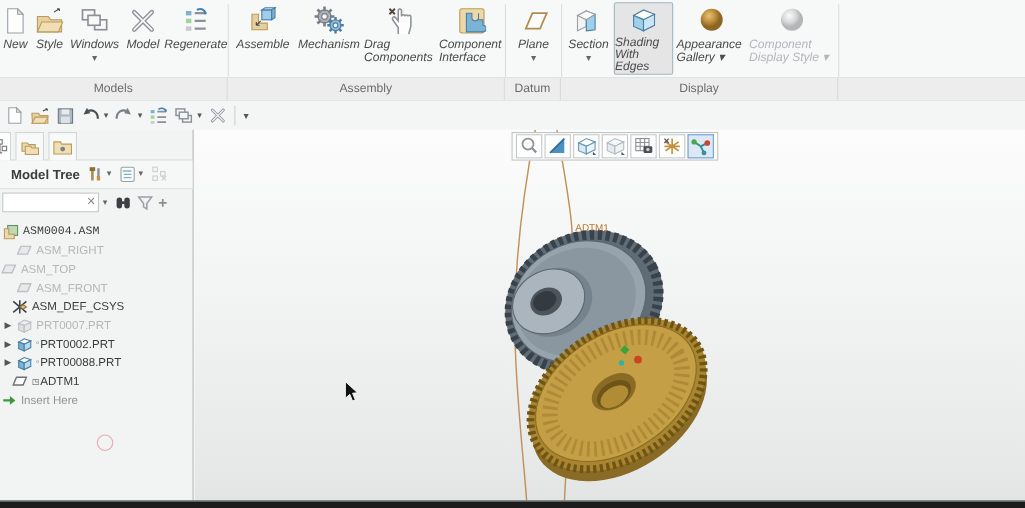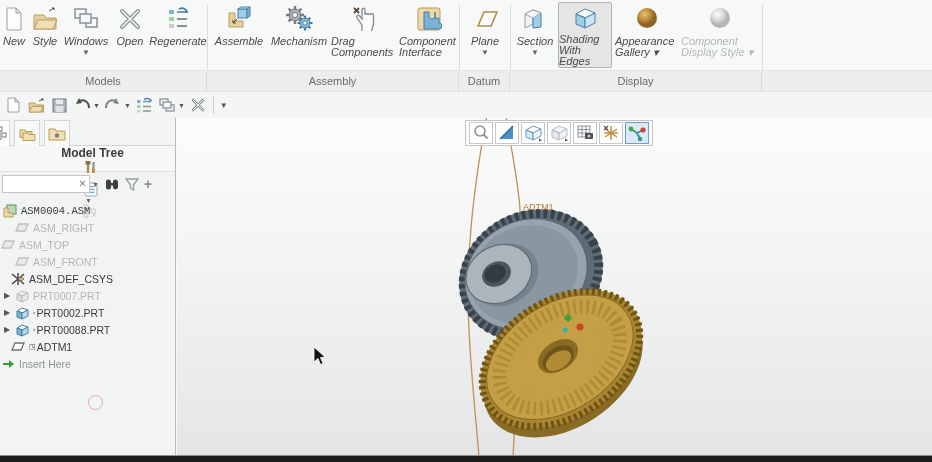--- a/index.html
+++ b/index.html
@@ -27,21 +27,21 @@
   .qcaret { font-size:7px; color:#555; margin-left:1px; cursor:pointer; }
   .qsep { width:1px; height:18px; background:#cfd0d1; margin:0 5px; }
 
   
   .main { position:absolute; left:0; top:118px; width:932px; height:337px; }
 
   
   .nav { position:absolute; left:0; top:0; width:176px; height:337px; background:#f2f3f3; border-right:1px solid #b9babb; }
   .navtabs { position:relative; height:28px; border-bottom:1px solid #d4d5d6; }
   .navtab { position:absolute; top:2px; width:24px; height:26px; background:#f8f9f9; border:1px solid #d4d5d6; border-bottom:none; display:flex; align-items:center; justify-content:center; cursor:pointer; }
-  .navhead { position:relative; height:26px; background:#f6f7f7; border-bottom:1px solid #e0e1e2; display:flex; align-items:center;flex-direction:column; }
+  .navhead { position:relative; height:26px; background:#f6f7f7; border-bottom:1px solid #e0e1e2; display:flex; align-items:center; }
   .navtitle { font-size:12px; font-weight:bold; color:#3c3c3c; margin-left:10px; }
   .hicon { margin-left:6px; cursor:pointer; display:flex; align-items:center; }
   .hcaret { font-size:7px; color:#666; margin-left:2px; cursor:pointer; }
   .searchrow { position:relative; height:24px; display:flex; align-items:center; }
   .searchbox { position:relative; width:88px; height:18px; margin-left:2px; background:#fff; border:1px solid #c4c5c6; }
   .searchbox input { width:72px; height:16px; border:none; outline:none; font-size:10px; padding-left:3px; background:transparent; }
   .clearx { position:absolute; right:2px; top:2px; font-size:10px; color:#8a8a8a; cursor:pointer; line-height:12px; }
   .srchic { margin-left:5px; cursor:pointer; display:flex; align-items:center; }
 
   
@@ -105,21 +105,21 @@
       <span class="rlbl">Windows</span>
       <span class="rcaret">▼</span>
     </div>
     <div class="rbtn" style="left:110px;width:40px">
       <span class="ric">
         <svg width="26" height="26">
             <path d="M5 5 L21 21 M21 5 L5 21" stroke="#8b9198" stroke-width="4" stroke-linecap="round"></path>
             <path d="M5 5 L21 21 M21 5 L5 21" stroke="#f7f8f8" stroke-width="1.6" stroke-linecap="round"></path>
           </svg>
       </span>
-      <span class="rlbl">Open</span>
+      <span class="rlbl">Model</span>
     </div>
     <div class="rbtn" style="left:150px;width:56px">
       <span class="ric">
         <svg width="26" height="26">
             <rect x="4" y="4" width="5" height="4" fill="#7ab3d4"></rect>
             <rect x="4" y="11" width="5" height="4" fill="#9fd49f"></rect>
             <rect x="4" y="18" width="5" height="4" fill="#c9cccf"></rect>
             <path d="M12 6 h10 M12 13 h10 M12 20 h10" stroke="#8b9198" stroke-width="2"></path>
             <path d="M14 3 c4 -2 7 0 8 3" stroke="#3f7fbf" stroke-width="1.8" fill="none"></path>
             <path d="M22 4 l1 3 l-3 0 z" fill="#3f7fbf"></path>

